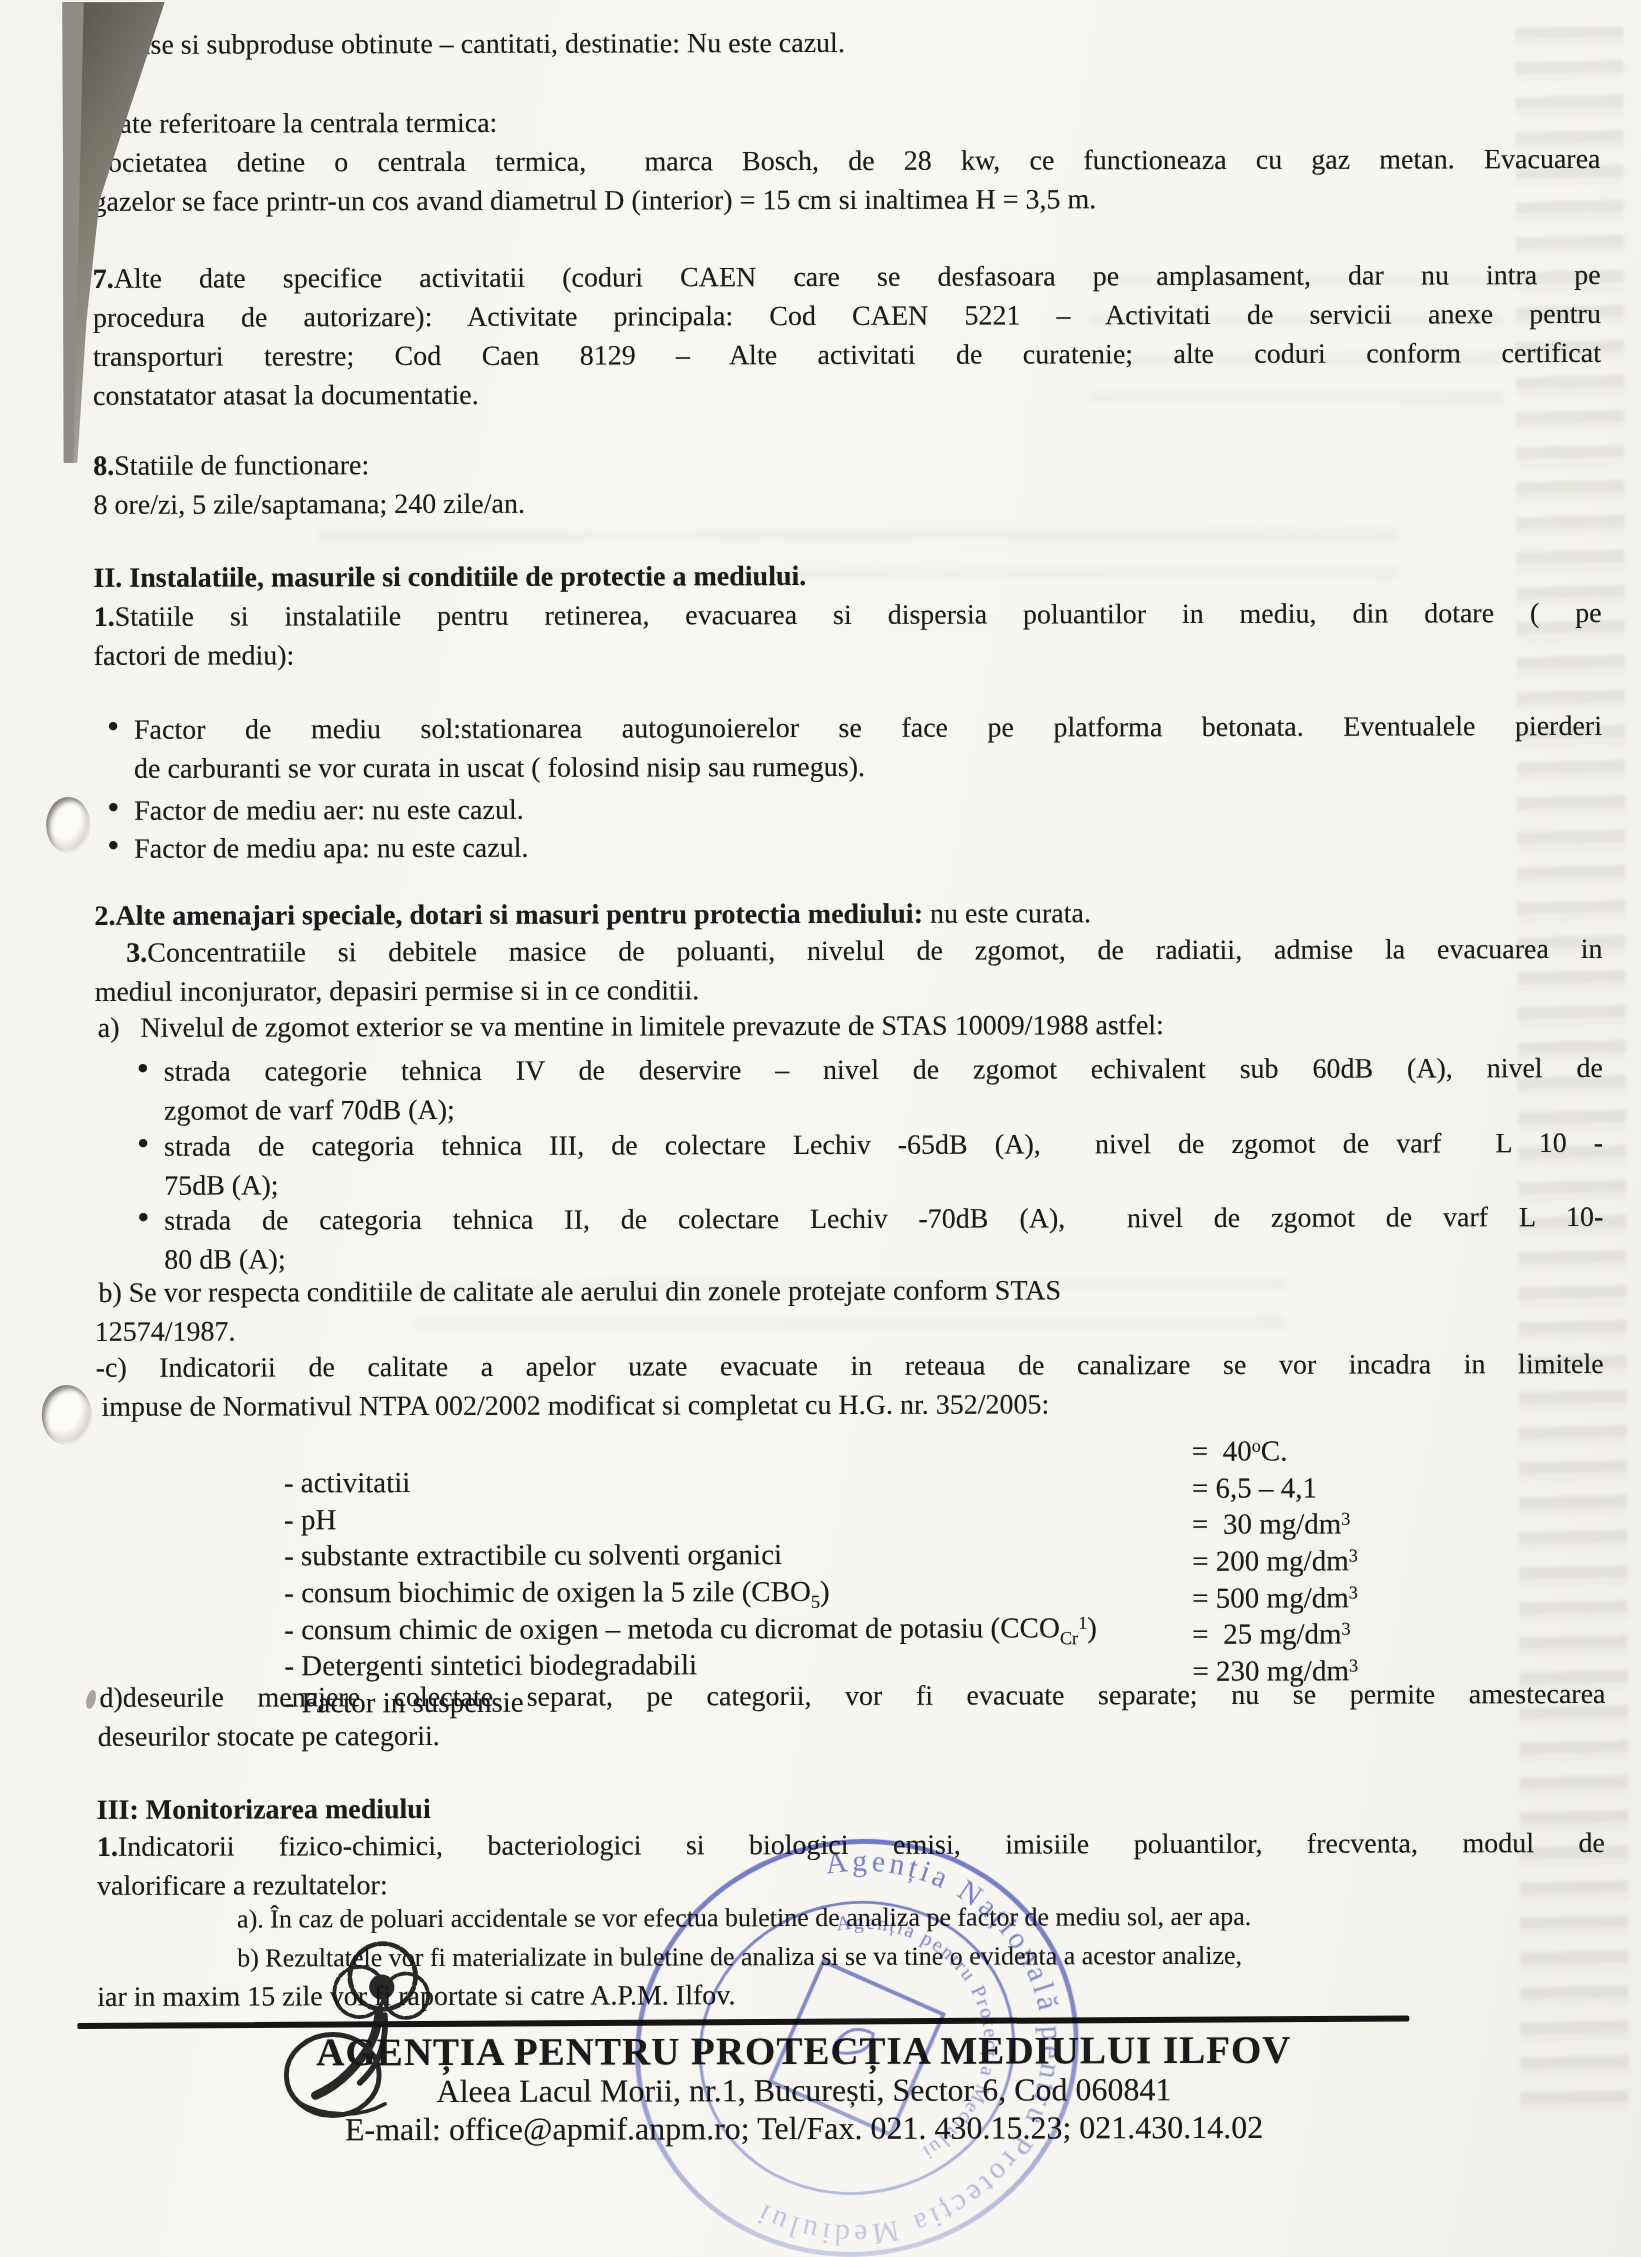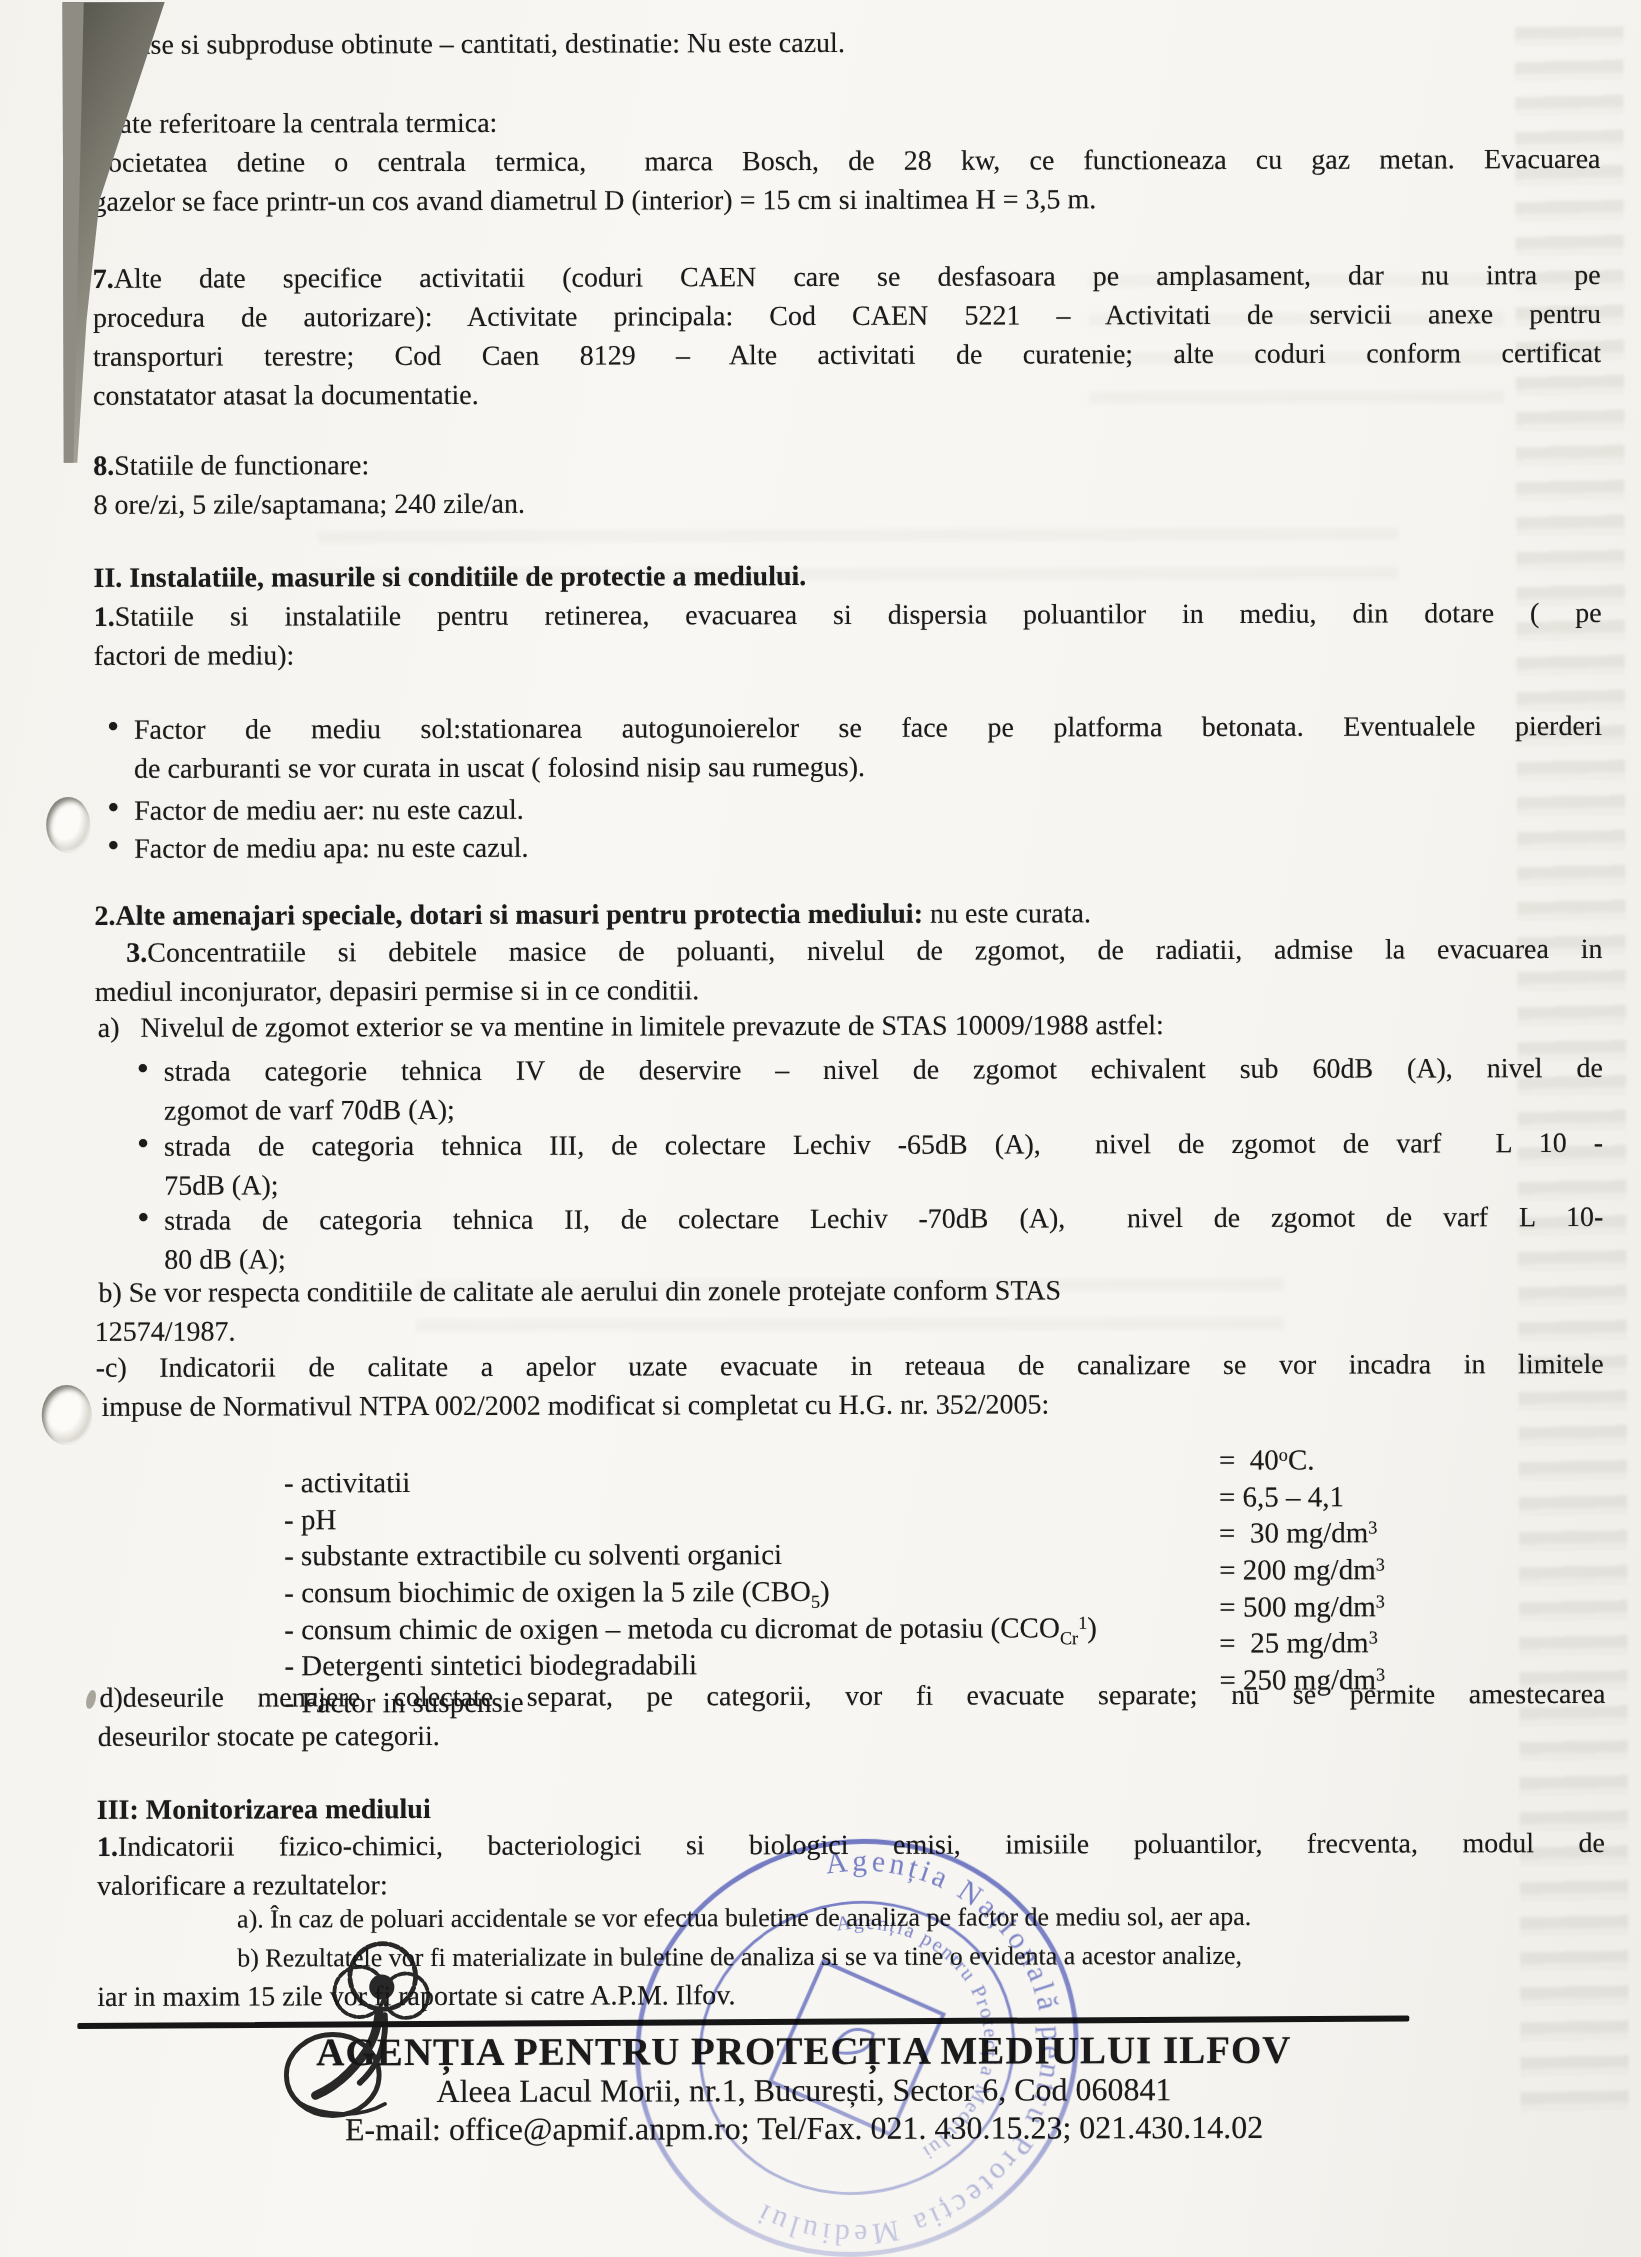--- a/index.html
+++ b/index.html
@@ -19,21 +19,21 @@
   .sm { font-size:26px; }
   .dot { position:relative; }
   .dot::before { content:"\2022"; position:absolute; left:-27px; top:-2.9px; font-size:35px; color:#1b1b1b; }
   sub.s { font-size:18.3px; vertical-align:-6.8px; }
   sup.s { font-size:18.3px; vertical-align:8.7px; }
   .wrow {
     position:absolute; left:225px; width:1371px; height:37px;
     font-size:29px; line-height:37px; color:#1b1b1b; white-space:pre;
     text-shadow:0 0 0.8px rgba(25,25,25,0.45);
   }
-  .wval { position:absolute; left:966px; top:17px;margin-left:27px; }
+  .wval { position:absolute; left:966px; top:8px; }
   .rule { position:absolute; left:75px; top:2019px; width:1332px; height:5.8px; background:#161616; border-radius:1.9px; transform:rotate(-0.18deg); }
   .footer { position:absolute; left:0; top:2030px; width:1603px; text-align:center; color:#1b1b1b; }
   .f-org { font-size:39px; font-weight:bold; letter-spacing:1px; line-height:42px; text-shadow:0 0 1px rgba(25,25,25,0.5); }
   .f-addr { font-size:32px; line-height:37px; margin-top:0px; text-shadow:0 0 0.8px rgba(25,25,25,0.45); }
   .f-mail { font-size:32px; line-height:37px; margin-top:1px; text-shadow:0 0 0.8px rgba(25,25,25,0.45); }
   .hole { position:absolute; border-radius:50%;
     background:radial-gradient(ellipse at 42% 38%, #fcfbf8 0 42%, #dad7cf 66%, #a6a399 100%);
     box-shadow:inset 2.9px 3.9px 5.8px rgba(88,86,76,.75), inset -1px -1.9px 2.9px rgba(255,255,255,.9);
   }
   .ghost-col { position:absolute; left:1518px; top:29px; width:108px; height:2086px;
@@ -160,21 +160,21 @@
       <div class="wrow" style="top:147px;">
         <span><span>- consum chimic de oxigen – metoda cu dicromat de potasiu (CCO</span><sub class="s">Cr</sub><sup class="s">1</sup><span>)</span></span>
         <span class="wval"><span>= 500 mg/dm</span><sup class="s">3</sup><span></span></span>
       </div>
       <div class="wrow" style="top:183px;">
         <span><span>- Detergenti sintetici biodegradabili</span><sub class="s"></sub><sup class="s"></sup><span></span></span>
         <span class="wval"><span>=&nbsp; 25 mg/dm</span><sup class="s">3</sup><span></span></span>
       </div>
       <div class="wrow" style="top:220px;">
         <span><span>- Factor in suspensie</span><sub class="s"></sub><sup class="s"></sup><span></span></span>
-        <span class="wval"><span>= 250 mg/dm</span><sup class="s">3</sup><span></span></span>
+        <span class="wval"><span>= 230 mg/dm</span><sup class="s">3</sup><span></span></span>
       </div>
     </div>
 
     <div class="blk" style="left:98px;top:1676px;width:1506px;">
       <div class="ln j">d)deseurile menajere colectate separat, pe categorii, vor fi evacuate separate; nu se permite amestecarea</div>
       <div class="ln" style="margin-left:-1.9px;">deseurilor stocate pe categorii.</div>
     </div>
 
     <div class="blk" style="left:95px;top:1788px;width:1508px;">
       <div class="ln b">III: Monitorizarea mediului</div>

